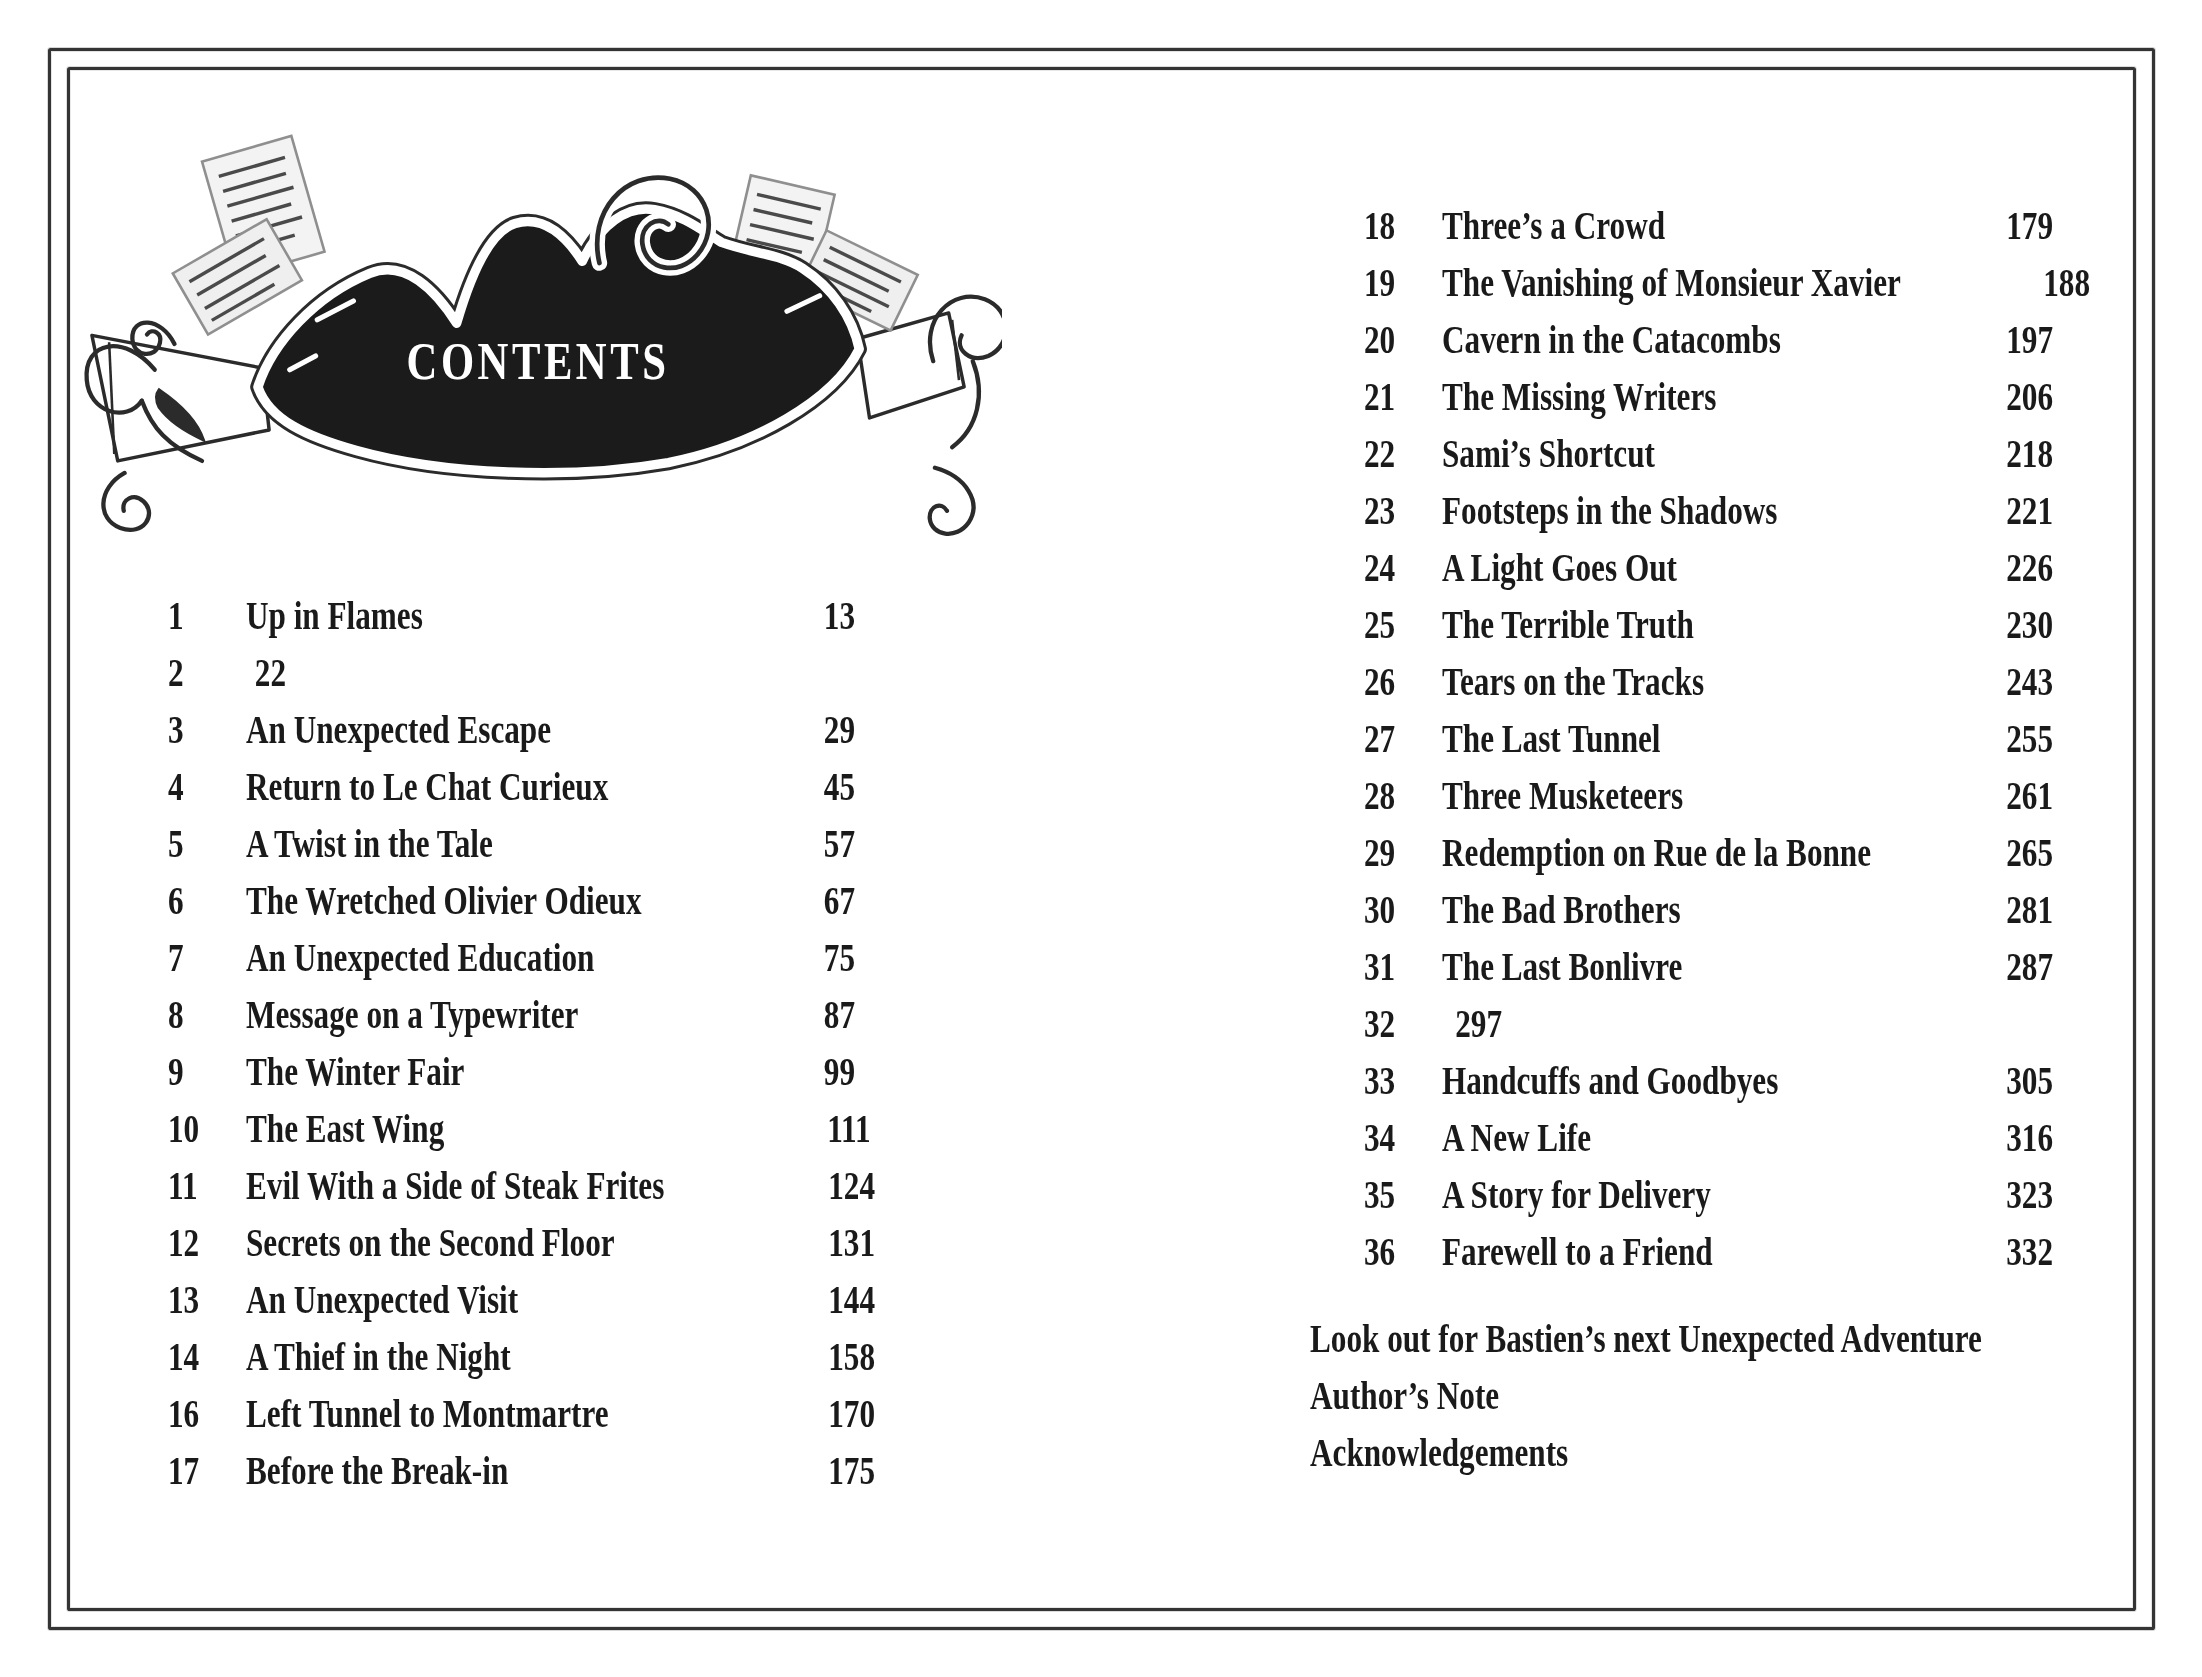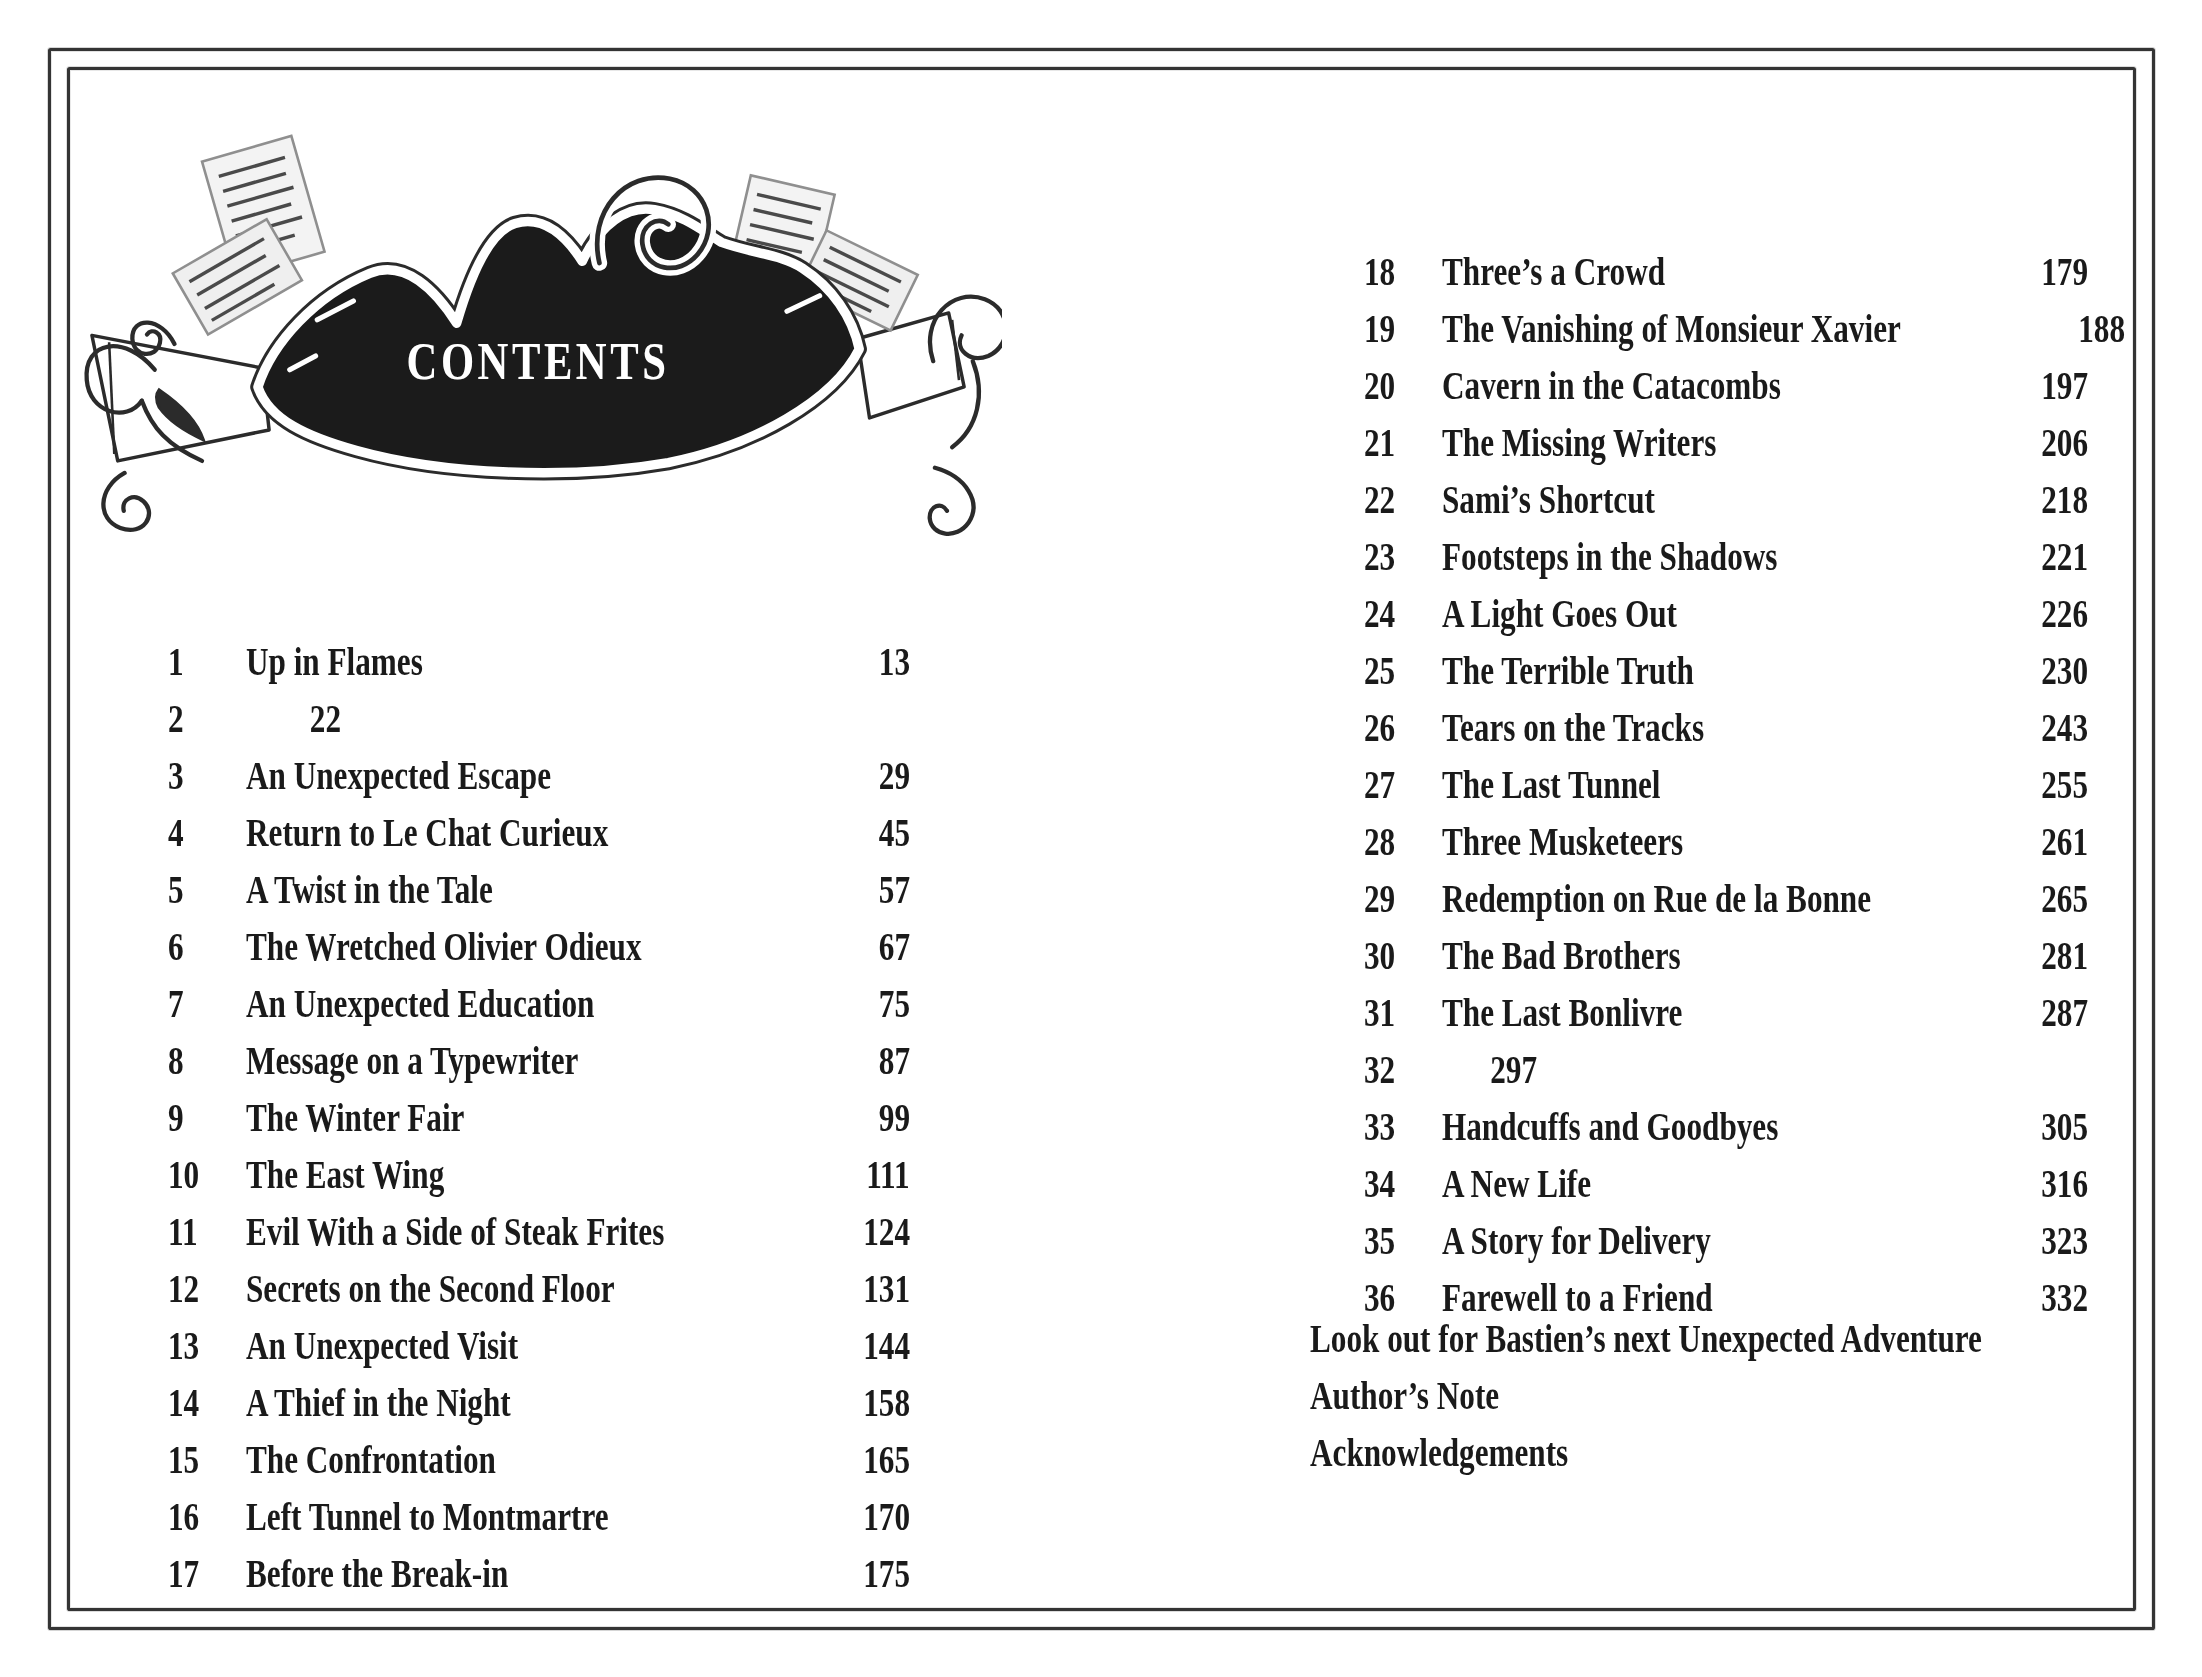--- a/index.html
+++ b/index.html
@@ -50,21 +50,21 @@
   .toc{position:absolute;}
   .toc-left{left:168px; top:587px; width:742px;}
   .toc-right{left:1364px; top:197px; width:724px;}
   .row{
     display:flex; align-items:baseline;
     height:57px; line-height:57px;
     font-size:40px; font-weight:bold;
   }
   .row .num{flex:0 0 78px; text-align:left;}
   .row .ttl{flex:1 1 auto; overflow:visible;}
-  .row .pg{flex:0 0 auto; text-align:right; min-width:95px;margin-top:46px;}
+  .row .pg{flex:0 0 auto; text-align:left; min-width:95px;}
   .backmatter{
     position:absolute; left:1310px; top:1310px; width:800px;
   }
   .bm-row{
     height:57px; line-height:57px;
     font-size:40px; font-weight:bold;
     white-space:nowrap;
   }
 </style>
 </head>
@@ -225,25 +225,20 @@
         <span class="num"><span class="cond">13</span></span>
         <span class="ttl"><span class="cond">An Unexpected Visit</span></span>
         <span class="pg"><span class="cond r">144</span></span>
       </div>
       <div class="row">
         <span class="num"><span class="cond">14</span></span>
         <span class="ttl"><span class="cond">A Thief in the Night</span></span>
         <span class="pg"><span class="cond r">158</span></span>
       </div>
       <div class="row">
-        <span class="num"><span class="cond">15</span></span>
-        <span class="ttl"><span class="cond">The Confrontation</span></span>
-        <span class="pg"><span class="cond r">165</span></span>
-      </div>
-      <div class="row">
         <span class="num"><span class="cond">16</span></span>
         <span class="ttl"><span class="cond">Left Tunnel to Montmartre</span></span>
         <span class="pg"><span class="cond r">170</span></span>
       </div>
       <div class="row">
         <span class="num"><span class="cond">17</span></span>
         <span class="ttl"><span class="cond">Before the Break-in</span></span>
         <span class="pg"><span class="cond r">175</span></span>
       </div>
     </div>

